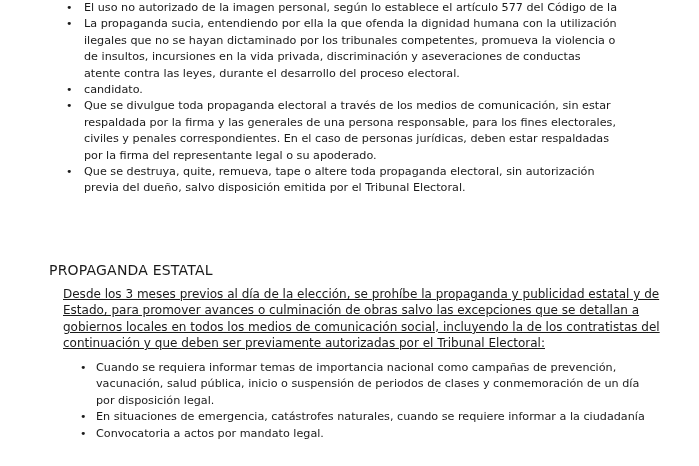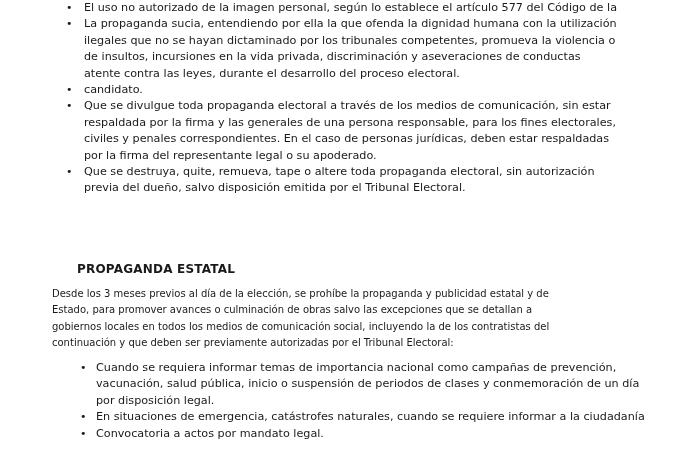--- a/index.html
+++ b/index.html
@@ -4,22 +4,22 @@
   <style>
     html, body { margin: 0; padding: 0; background: #ffffff; }
     body {
       width: 699px; height: 466px; overflow: hidden; position: relative;
       font-family: "DejaVu Sans", sans-serif; color: #1a1a1a;
     }
     .page { position: absolute; left: 0; top: 0; width: 699px; height: 466px; }
     .list1 { position: absolute; left: 66px; top: 0px; width: 630px; margin: 0; padding: 0; list-style: none; }
     .list1 li { position: relative; padding-left: 18px; font-size: 11.2px; line-height: 16.4px; margin-bottom: 0; }
     .list1 li .bullet { position: absolute; left: 0; top: 0; font-size: 11px; }
-    .heading { position: absolute; left: 77px; top: 262px; font-size: 12px; font-weight: bold; letter-spacing: 0.2px; }
-    .para { position: absolute; left: 52px; top: 286px; width: 630px; font-size: 10px; line-height: 16.4px; }
+    .heading { position: absolute; left: 49px; top: 262px; font-size: 14px; font-weight: normal; letter-spacing: 0.2px; }
+    .para { position: absolute; left: 63px; top: 286px; width: 630px; font-size: 12px; line-height: 16.4px; text-decoration: underline; }
     .list2 { position: absolute; left: 80px; top: 360px; width: 615px; margin: 0; padding: 0; list-style: none; }
     .list2 li { position: relative; padding-left: 16px; font-size: 11.2px; line-height: 16.4px; }
     .list2 li .bullet { position: absolute; left: 0; top: 0; font-size: 11px; }
     .t { display: block; }
   </style>
 </head>
 <body>
 
 <div class="page">
 

